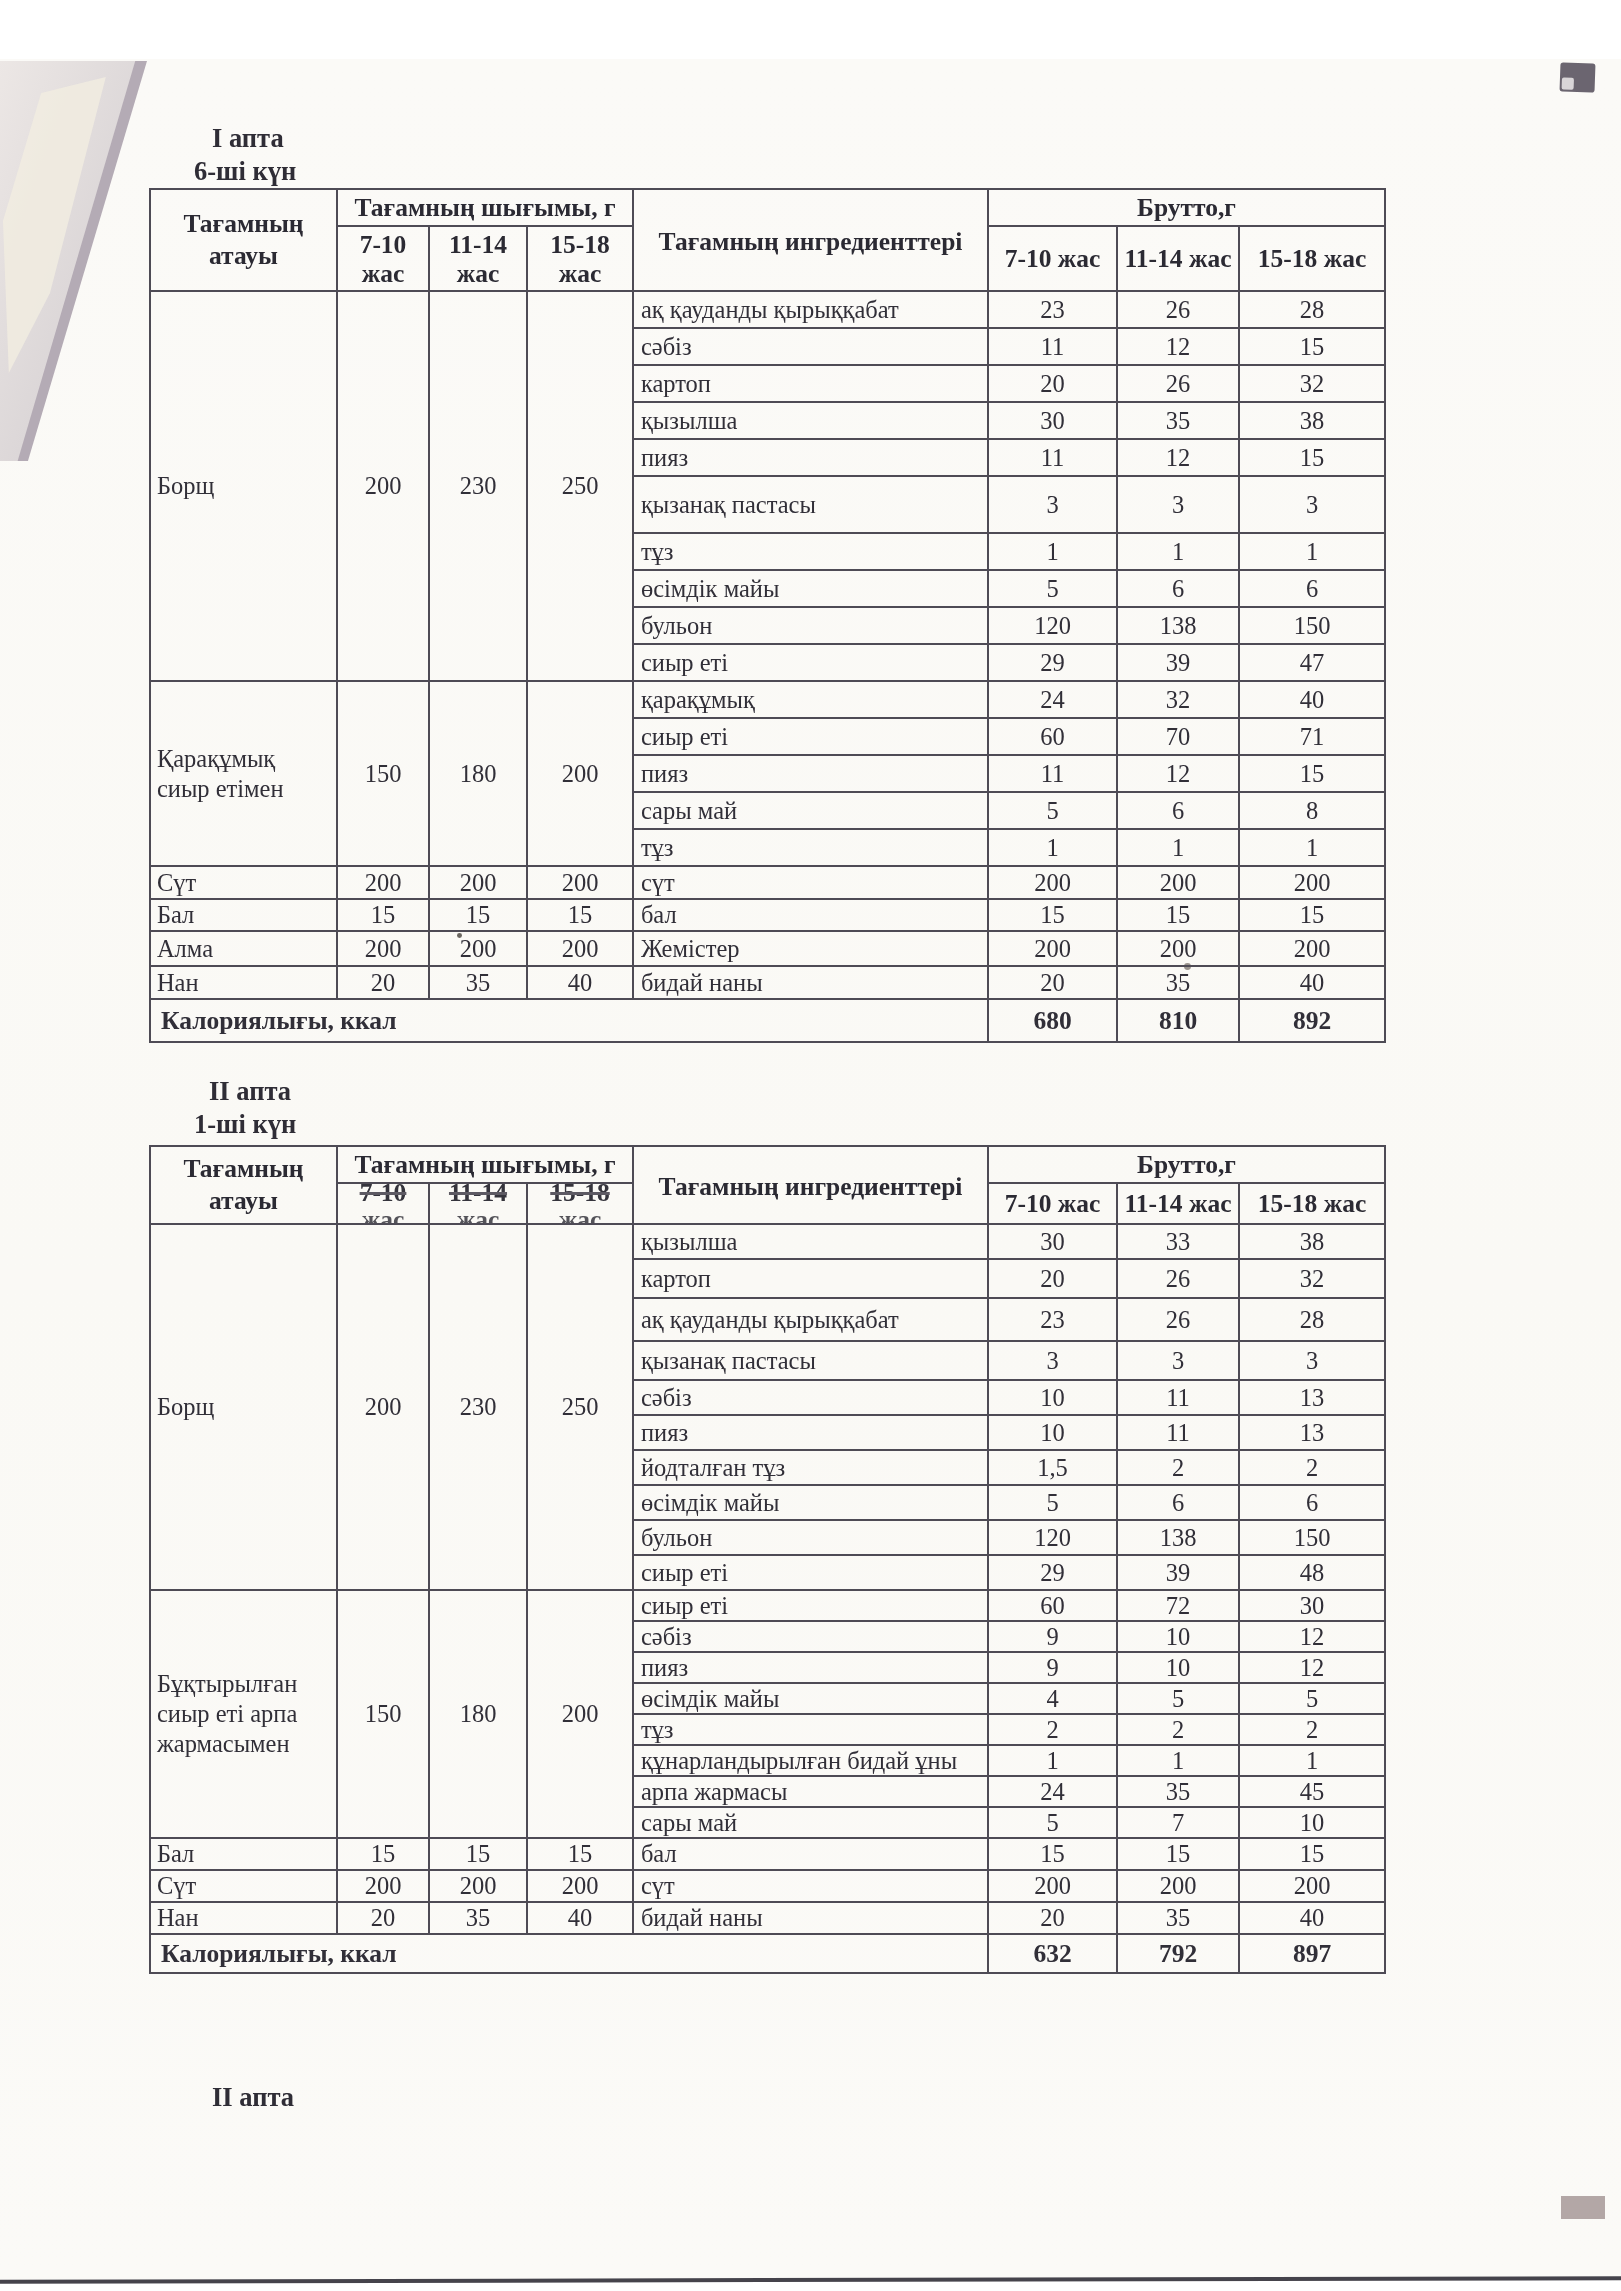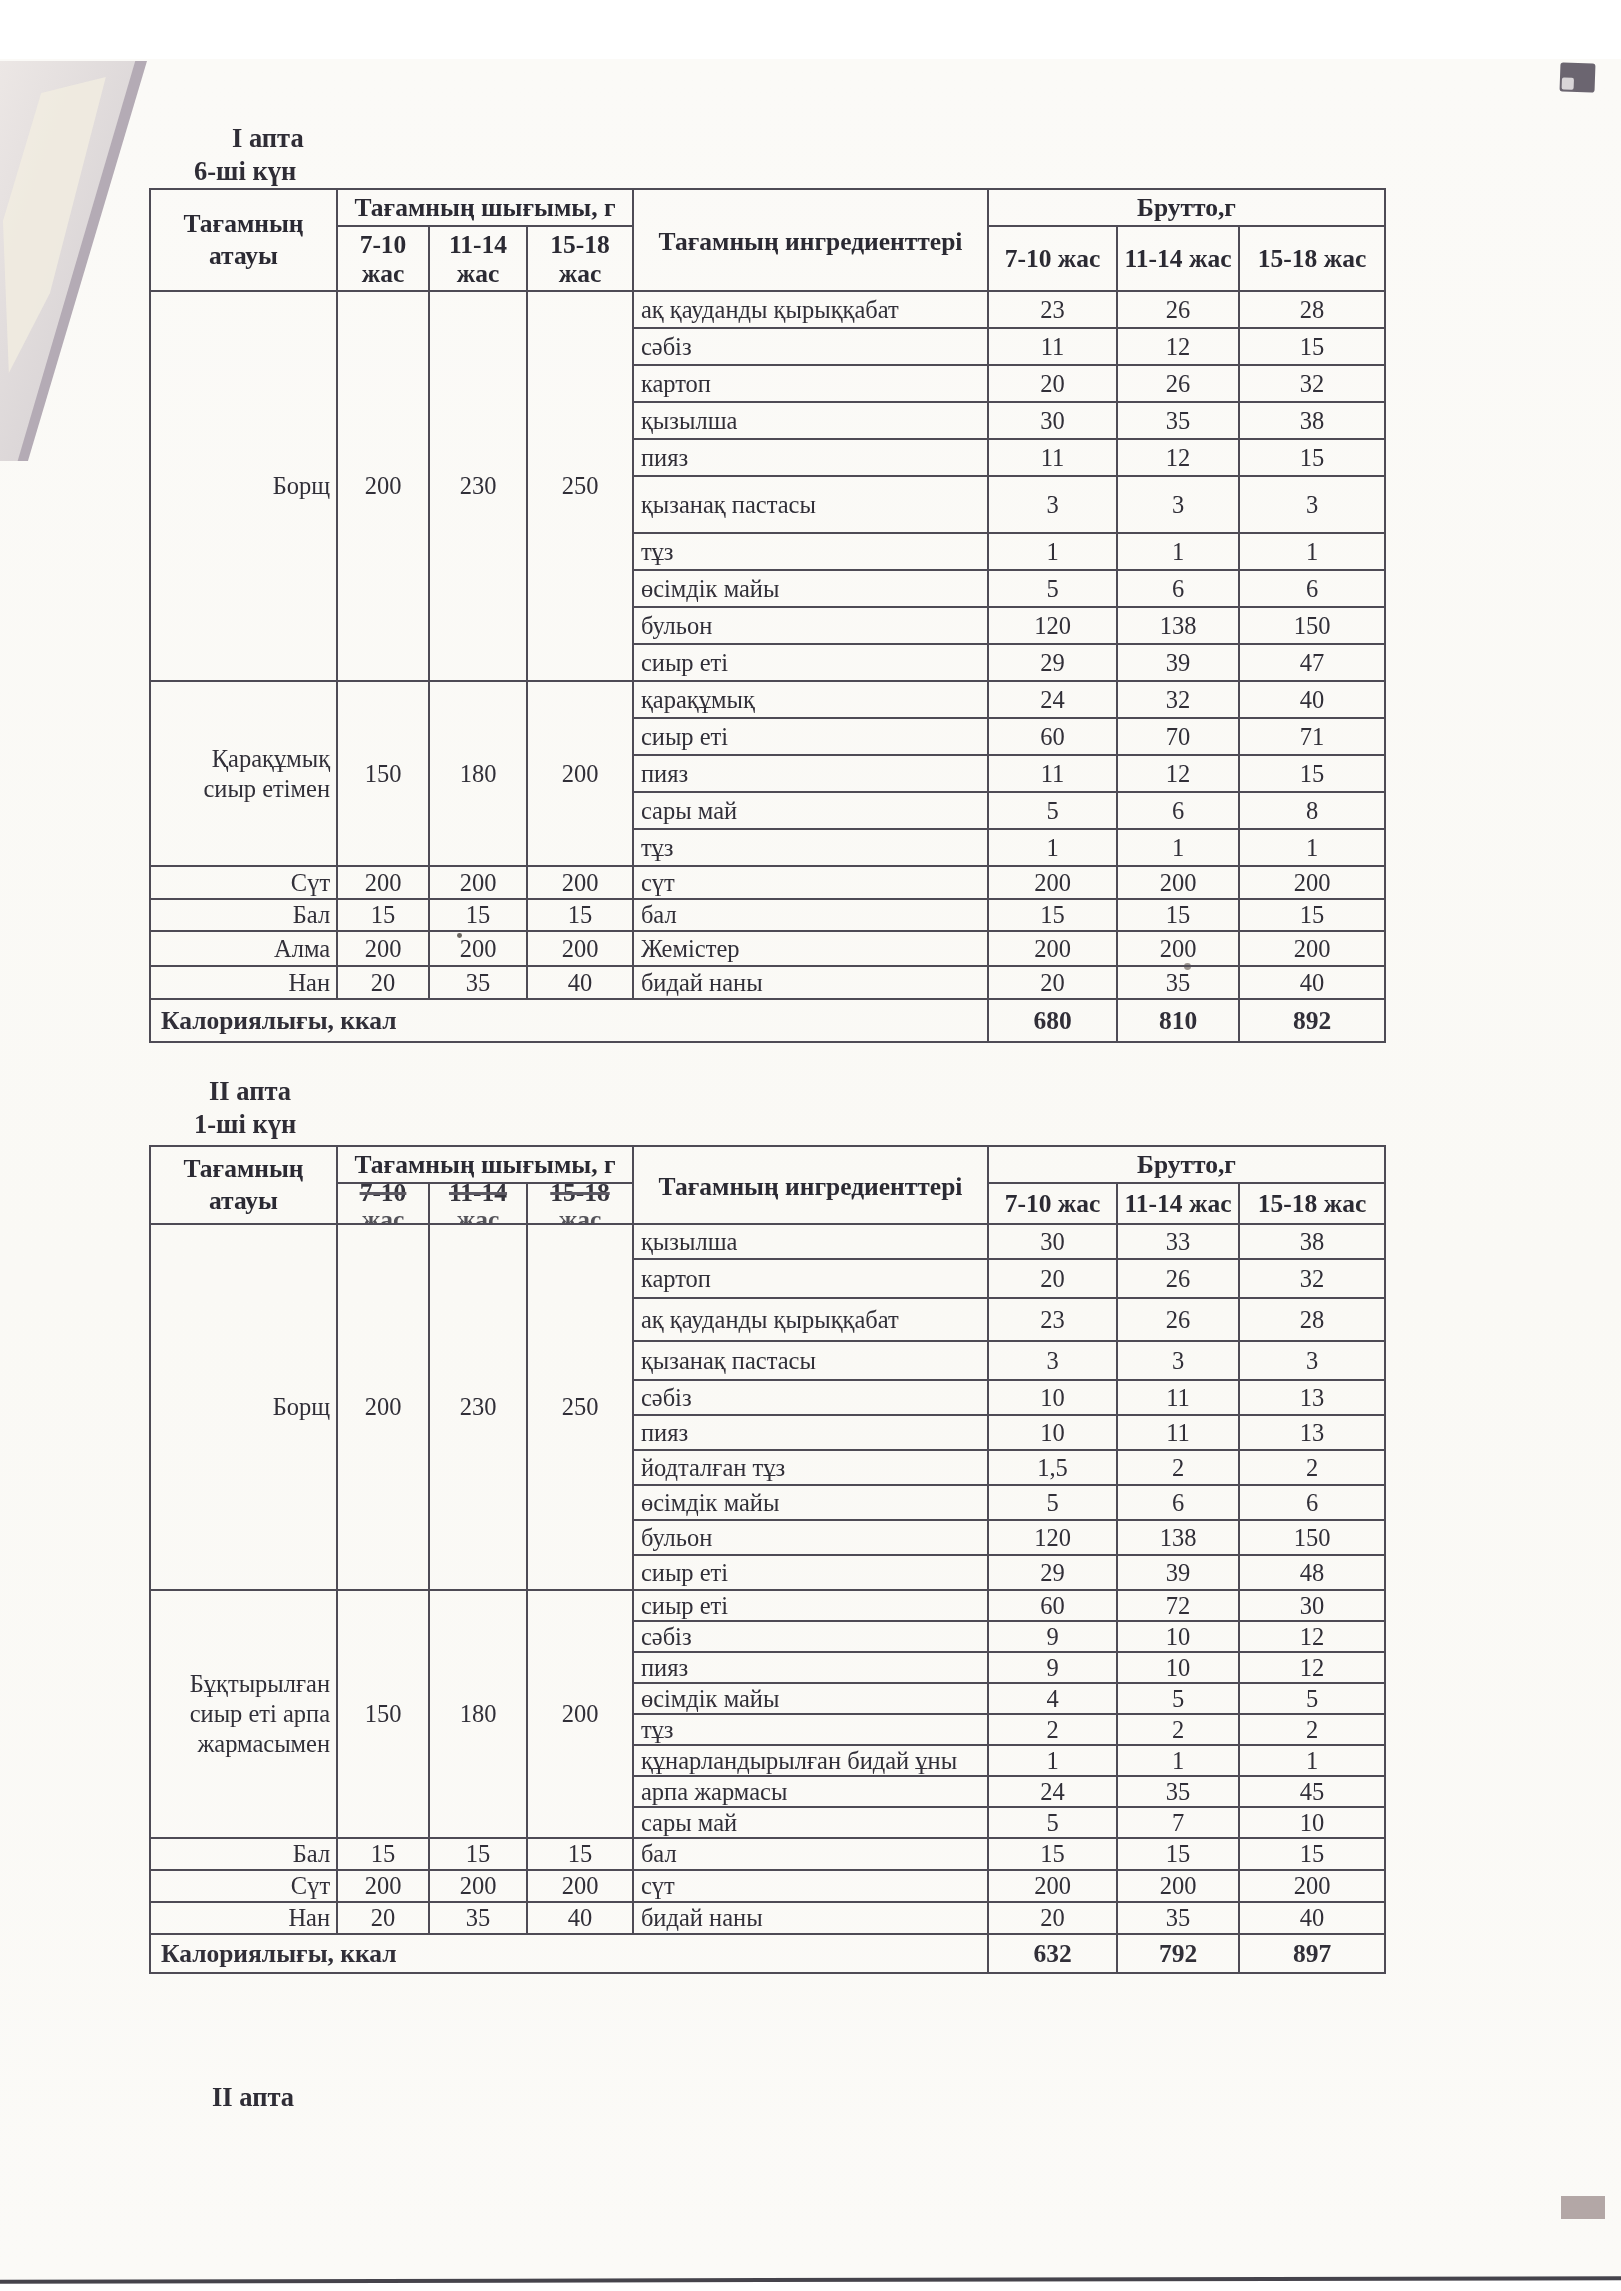--- a/index.html
+++ b/index.html
@@ -45,21 +45,21 @@
   .bottom-line {
     position:absolute; left:0; top:2278px; width:1627px; height:3.9px;
     background:#45434b; transform:rotate(-0.12deg);
   }
   .speck { position:absolute; border-radius:50%; }
   .speck-1 { left:1184px; top:963px; width:6.9px; height:6.9px; background:#9a948e; }
   .speck-2 { left:457px; top:933px; width:4.9px; height:4.9px; background:#6a6660; }
 
   
   .title { position:absolute; font-weight:bold; font-size:26.5px; line-height:31px; color:#2f2d36; }
-  #w1 { left:212px; top:123px;margin-left:20px; }
+  #w1 { left:212px; top:123px; }
   #d1 { left:194px; top:156px; }
   #w2 { left:209px; top:1076px; }
   #d2 { left:194px; top:1109px;text-align:center; }
   #wb { left:212px; top:2082px; }
 
   
   table.menu-table {
     position:absolute; left:149px; width:1235px;
     border-collapse:collapse; table-layout:fixed;
     border:2.9px solid #46434d;
@@ -68,21 +68,21 @@
   #t2 { top:1145px; }
   .menu-table th, .menu-table td {
     border:2px solid #4e4b55;
     overflow:hidden;
   }
   .menu-table th { font-weight:bold; font-size:25.5px; color:#2b2a33; text-align:center; vertical-align:middle; }
   .th-dish { line-height:32px; }
   .th-ing  { vertical-align:top; padding-top:4.9px; }
   .num-cell { text-align:center; vertical-align:middle; font-size:24.5px; }
   .ing-cell { text-align:left; vertical-align:middle; padding-left:6.9px; font-size:24.5px; }
-  .dish-cell { text-align:right; vertical-align:middle; font-size:24.5px; line-height:30px; padding:0 5.9px; }
+  .dish-cell { text-align:left; vertical-align:middle; font-size:24.5px; line-height:30px; padding:0 5.9px; }
   .cal-label { font-weight:bold; font-size:25.5px; text-align:left; padding-left:10px; vertical-align:middle; }
   .cal-val { font-weight:bold; font-size:25.5px; }
 
   
   #t1 .hr1 { height:37px; }
   #t1 .hr2 { height:65px; }
   #t2 .hr1 { height:37px; }
   #t2 .hr2 { height:41px; }
 
   .age-wrap { display:flex; flex-direction:column; align-items:center; justify-content:center; height:100%; }

